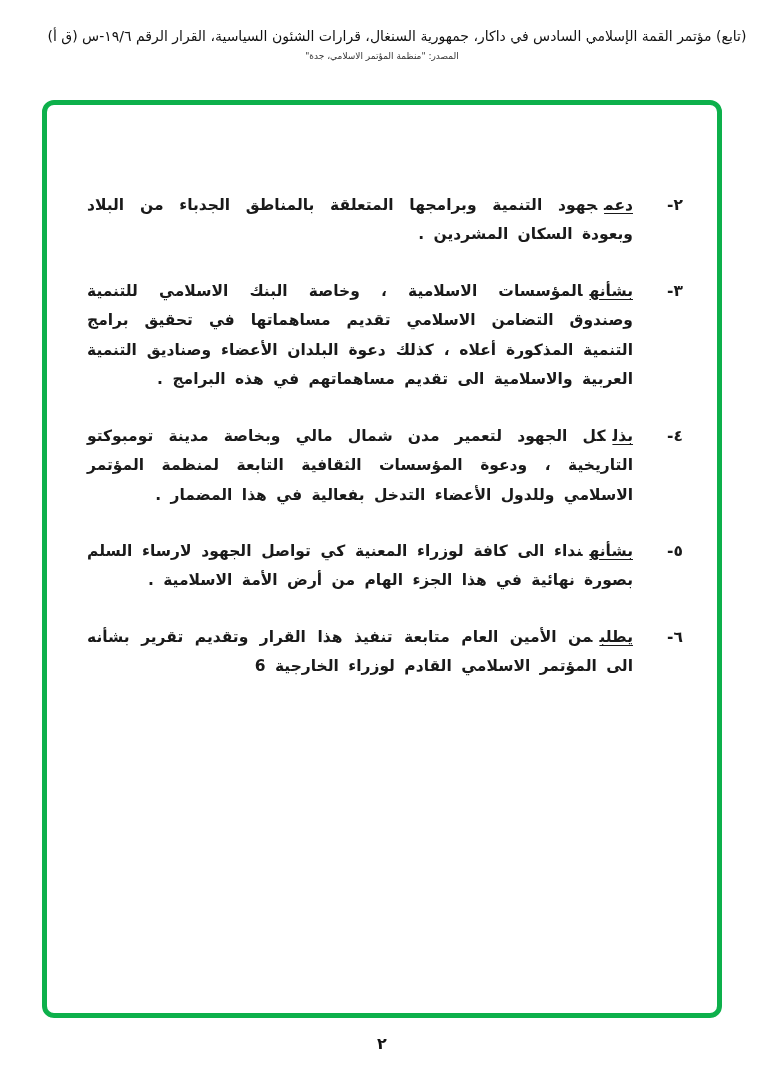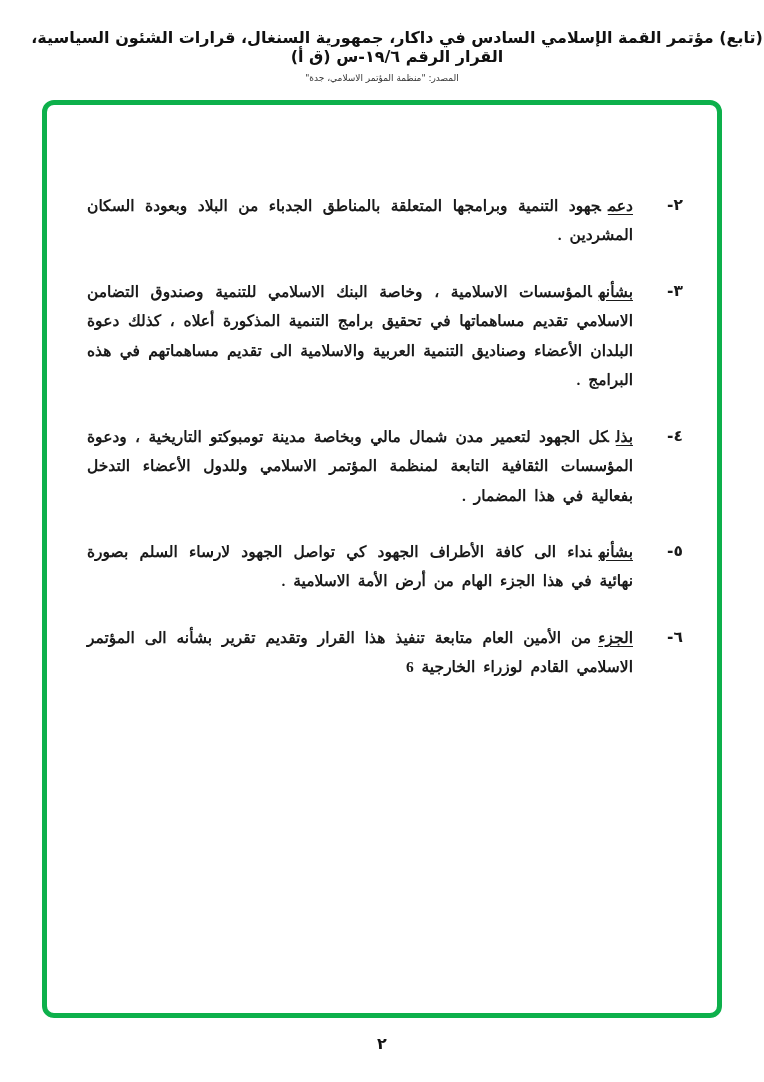--- a/index.html
+++ b/index.html
@@ -20,22 +20,22 @@
   .header {
     position: absolute;
     top: 28px;
     left: 0;
     right: 0;
     text-align: center;
     direction: rtl;
     color: #111111;
   }
   .header-title {
-    font-size: 16px;
-    font-weight: bold;
+    font-size: 14px;
+    font-weight: normal;
     letter-spacing: 0.2px;
     padding-left: 30px;
   }
   .header-source {
     margin-top: 7px;
     font-size: 9px;
     color: #333333;
   }
   .frame {
     position: absolute;
@@ -69,21 +69,20 @@
     line-height: 1.9;
   }
   .item-number {
     flex: 0 0 34px;
     white-space: nowrap;
   }
   .item-text {
     flex: 1;
     text-align: justify;
     word-spacing: 4px;
-    font-family: Liberation Serif, serif;
   }
   .item-lead {
     text-decoration: underline;
     text-underline-offset: 3px;
     margin-left: 7px;
   }
   .page-number {
     position: absolute;
     top: 1034px;
     left: 0;
@@ -125,28 +124,28 @@
         <div class="item">
           <div class="item-number">٤-</div>
           <div class="item-text">
             <span class="item-lead">بذل</span><span>كل الجهود لتعمير مدن شمال مالي وبخاصة مدينة تومبوكتو التاريخية ، ودعوة المؤسسات الثقافية التابعة لمنظمة المؤتمر الاسلامي وللدول الأعضاء التدخل بفعالية في هذا المضمار .</span>
           </div>
         </div>
 
         <div class="item">
           <div class="item-number">٥-</div>
           <div class="item-text">
-            <span class="item-lead">بشأنه</span><span>نداء الى كافة الأطراف الجهود كي تواصل الجهود لارساء السلم بصورة نهائية في هذا الجزء الهام من أرض الأمة الاسلامية .</span>
+            <span class="item-lead">بشأنه</span><span>نداء الى كافة لوزراء المعنية كي تواصل الجهود لارساء السلم بصورة نهائية في هذا الجزء الهام من أرض الأمة الاسلامية .</span>
           </div>
         </div>
 
         <div class="item">
           <div class="item-number">٦-</div>
           <div class="item-text">
-            <span class="item-lead">الجزء</span><span>من الأمين العام متابعة تنفيذ هذا القرار وتقديم تقرير بشأنه الى المؤتمر الاسلامي القادم لوزراء الخارجية 6</span>
+            <span class="item-lead">يطلب</span><span>من الأمين العام متابعة تنفيذ هذا القرار وتقديم تقرير بشأنه الى المؤتمر الاسلامي القادم لوزراء الخارجية 6</span>
           </div>
         </div>
 
       </div>
     </div>
   </div>
 
   <div class="page-number">٢</div>
 
 </div>

